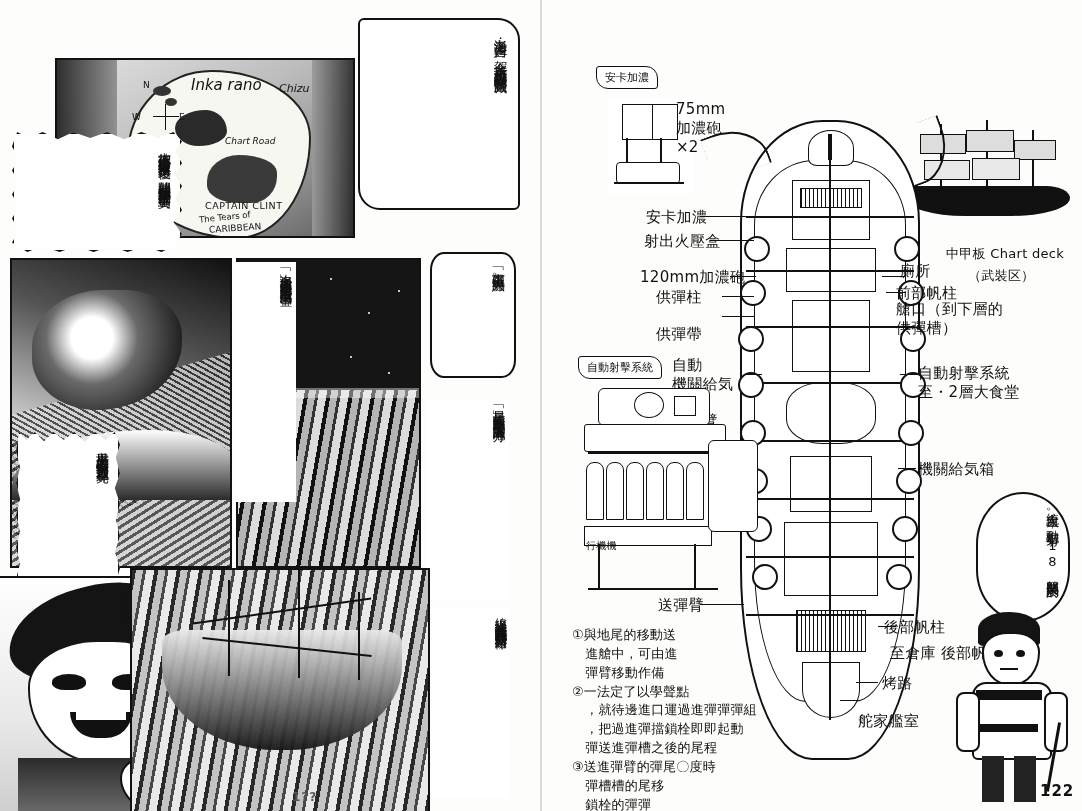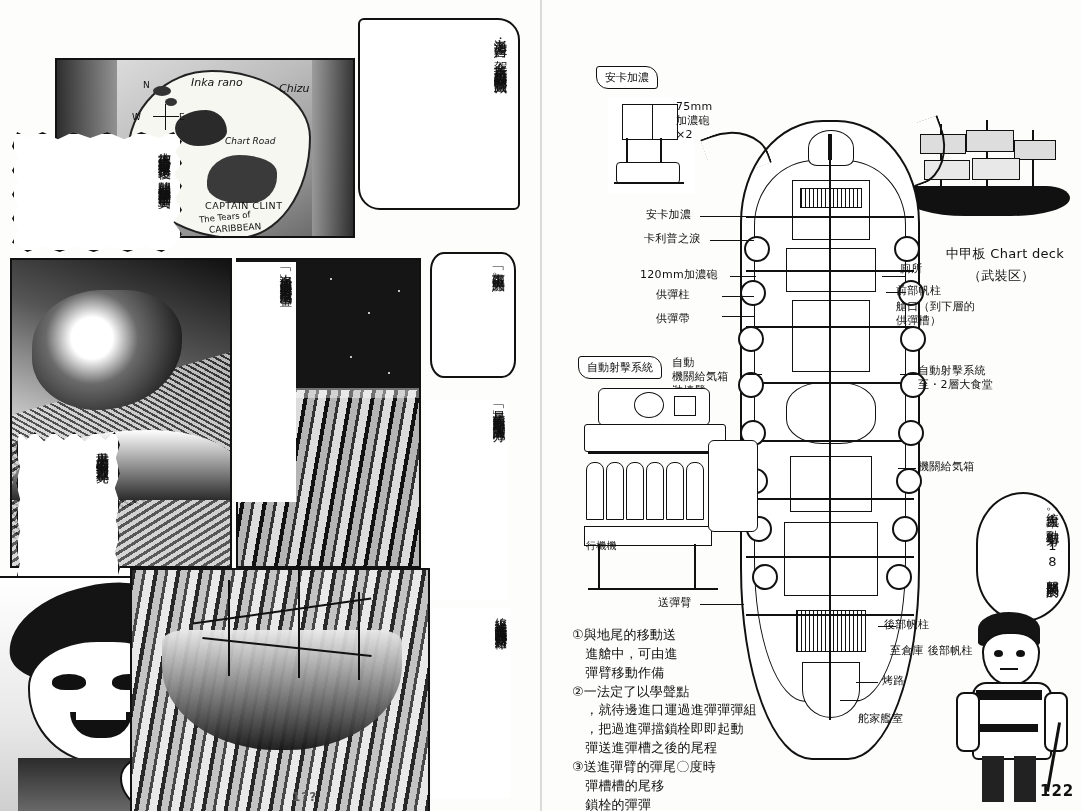--- a/index.html
+++ b/index.html
@@ -101,21 +101,21 @@
     writing-mode: vertical-rl;
     text-orientation: upright;
     font-size: 12.5px;
     line-height: 1.45;
     letter-spacing: 1px;
     color: #111;
   }
   
   .diag-label {
     position: absolute;
-    font-size: 11px;
+    font-size: 15px;
     color: #111;
     line-height: 1.25;
     letter-spacing: .3px;
     white-space: pre-line;
   }
   .lead {
     position: absolute;
     background: #111;
     height: 1px;
     transform-origin: left center;
@@ -220,21 +220,21 @@
     <div class="ink" style="left:96px; top:26px; width:18px; height:10px; background:#333; border-radius:50%;"></div>
     <div class="ink" style="left:108px; top:38px; width:12px; height:8px; background:#333; border-radius:50%;"></div>
 
     <div class="tiny-line" style="left:96px; top:56px; width:26px; height:1px;"></div>
     <div class="tiny-line" style="left:108px; top:44px; width:1px; height:26px;"></div>
 
     <div style="position:absolute; left:86px; top:20px; font-size:9px; color:#111;">N</div>
     <div style="position:absolute; left:75px; top:52px; font-size:9px; color:#111;">W</div>
     <div style="position:absolute; left:122px; top:52px; font-size:9px; color:#111;">E</div>
     <div style="position:absolute; left:88px; top:76px; font-size:9px; color:#111;">S</div>
-    <div style="position:absolute; left:134px; top:16px; font-size:11px; color:#111; font-style:italic;">Inka rano</div>
+    <div style="position:absolute; left:134px; top:16px; font-size:15px; color:#111; font-style:italic;">Inka rano</div>
     <div style="position:absolute; left:222px; top:22px; font-size:11px; color:#111; font-style:italic;">Chizu</div>
     <div style="position:absolute; left:168px; top:76px; font-size:9px; color:#111; font-style:italic;">Chart Road</div>
     <div style="position:absolute; left:148px; top:140px; font-size:9.5px; color:#111; letter-spacing:.5px;">CAPTAIN CLINT</div>
     <div style="position:absolute; left:142px; top:152px; font-size:8.5px; color:#111; transform:rotate(-6deg);">The Tears of</div>
     <div style="position:absolute; left:152px; top:163px; font-size:9px; color:#111; transform:rotate(-4deg);">CARIBBEAN</div>
   </div>
 
   <div class="scroll-banner" style="left:358px; top:18px; width:162px; height:192px;">老海盜吉姆．賀金斯背上所刻的克林頓寶藏圖。</div>
 
   <div class="balloon jag" style="left:12px; top:132px; width:170px; height:120px;">吉德把賀金斯從監獄裡救出來之後，就開始尋找浮游在海上的那個寶島了！</div>
@@ -381,30 +381,30 @@
     <div class="gunport" style="left:158px; top:300px;"></div>
     <div class="gunport" style="left:156px; top:348px;"></div>
     <div class="gunport" style="left:152px; top:396px;"></div>
     <div class="gunport" style="left:146px; top:444px;"></div>
   </div>
 
   <div class="lead" style="left:700px; top:216px; width:52px;"></div>
   <div class="diag-label" style="left:646px; top:208px;">安卡加濃</div>
 
   <div class="lead" style="left:710px; top:240px; width:44px;"></div>
-  <div class="diag-label" style="left:644px; top:232px;">卡利普之淚</div>
+  <div class="diag-label" style="left:644px; top:232px;">射出火壓盒</div>
 
   <div class="lead" style="left:730px; top:276px; width:26px;"></div>
   <div class="diag-label" style="left:640px; top:268px;">120mm加濃砲</div>
 
   <div class="lead" style="left:722px; top:296px; width:32px;"></div>
   <div class="diag-label" style="left:656px; top:288px;">供彈柱</div>
 
   <div class="lead" style="left:722px; top:316px; width:32px;"></div>
-  <div class="diag-label" style="left:656px; top:312px;">供彈帶</div>
+  <div class="diag-label" style="left:656px; top:325px;">供彈帶</div>
 
   <div class="ribbon" style="left:578px; top:356px;">自動射擊系統</div>
 
   <div class="diag-label" style="left:672px; top:356px; width:76px;">自動
 機關給気箱
 裝填臂</div>
   <div class="lead" style="left:744px; top:374px; width:18px;"></div>
 
   <div style="position:absolute; left:578px; top:380px; width:200px; height:230px;">
     <div class="mech" style="left:20px; top:8px; width:110px; height:36px; border-radius:6px;"></div>

